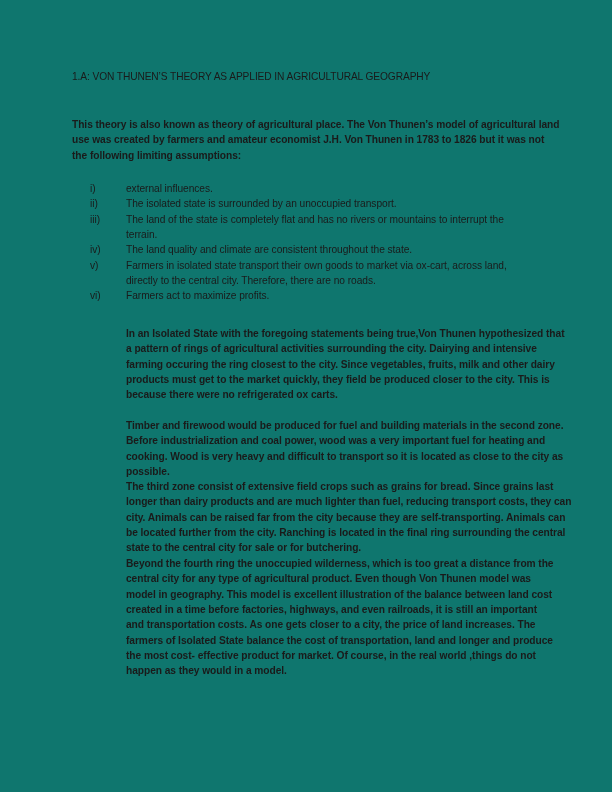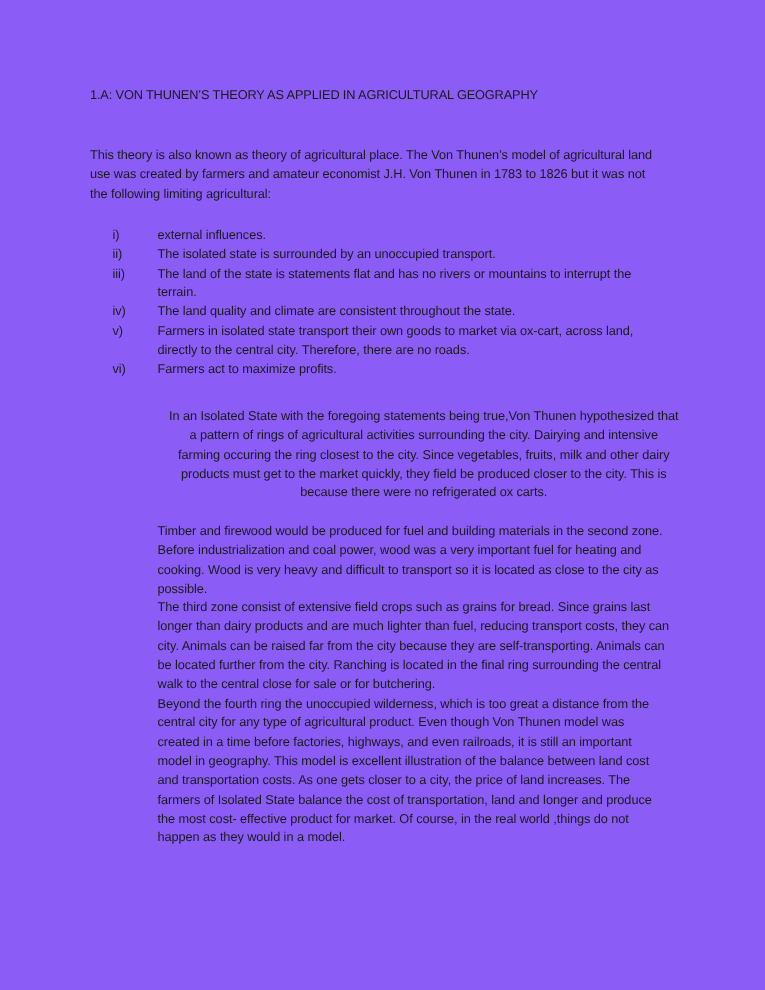--- a/index.html
+++ b/index.html
@@ -1,56 +1,56 @@
 <!DOCTYPE html>
 <html><head>
 <meta charset="utf-8">
 <style>
   html, body { margin:0; padding:0; background:#ffffff; }
   body { width:612px; height:792px; position:relative; overflow:hidden;
          font-family:"Liberation Sans", "DejaVu Sans", sans-serif; color:#1a1a1a; }
-  .page { position:absolute; left:0; top:0; width:612px; height:792px; background:#8b5cf6; }
+  .page { position:absolute; left:0; top:0; width:612px; height:792px; background:#0f766e; }
   .title { position:absolute; left:72px; top:71px; font-size:10.2px; letter-spacing:-0.1px; white-space:nowrap; }
-  .para { position:absolute; font-size:10.2px; line-height:15.35px; letter-spacing:-0.05px; }
+  .para { position:absolute; font-size:10.2px; line-height:15.35px; letter-spacing:-0.05px;font-weight:bold; }
   .intro { left:72px; top:117px; width:480px; }
   .list { position:absolute; left:90px; top:181px; width:460px; font-size:10.2px; line-height:15.35px; margin:0; padding:0; list-style:none; }
   .list li { position:relative; padding-left:36px; letter-spacing:-0.05px; }
   .list .marker { position:absolute; left:0; top:0; }
   .body-para { left:126px; width:426px; }
-  .p1 { top:326px;text-align:center; }
+  .p1 { top:326px; }
   .p2 { top:418px; }
   .p3 { top:479px; }
   .p4 { top:556px; }
   .line { display:block; white-space:nowrap; }
 </style>
 </head>
 <body>
 
 <div class="page">
 
   <div class="title">1.A: VON THUNEN’S THEORY AS APPLIED IN AGRICULTURAL GEOGRAPHY</div>
 
   <div class="para intro">
     <span class="line">This theory is also known as theory of agricultural place. The Von Thunen’s model of agricultural land</span>
     <span class="line">use was created by farmers and amateur economist J.H. Von Thunen in 1783 to 1826 but it was not</span>
-    <span class="line">the following limiting agricultural:</span>
+    <span class="line">the following limiting assumptions:</span>
   </div>
 
   <ul class="list">
     <li>
       <span class="marker">i)</span>
       <span class="line">external influences.</span>
     </li>
     <li>
       <span class="marker">ii)</span>
       <span class="line">The isolated state is surrounded by an unoccupied transport.</span>
     </li>
     <li>
       <span class="marker">iii)</span>
-      <span class="line">The land of the state is statements flat and has no rivers or mountains to interrupt the</span>
+      <span class="line">The land of the state is completely flat and has no rivers or mountains to interrupt the</span>
       <span class="line">terrain.</span>
     </li>
     <li>
       <span class="marker">iv)</span>
       <span class="line">The land quality and climate are consistent throughout the state.</span>
     </li>
     <li>
       <span class="marker">v)</span>
       <span class="line">Farmers in isolated state transport their own goods to market via ox-cart, across land,</span>
       <span class="line">directly to the central city. Therefore, there are no roads.</span>
@@ -74,27 +74,27 @@
     <span class="line">Before industrialization and coal power, wood was a very important fuel for heating and</span>
     <span class="line">cooking. Wood is very heavy and difficult to transport so it is located as close to the city as</span>
     <span class="line">possible.</span>
   </div>
 
   <div class="para body-para p3">
     <span class="line">The third zone consist of extensive field crops such as grains for bread. Since grains last</span>
     <span class="line">longer than dairy products and are much lighter than fuel, reducing transport costs, they can</span>
     <span class="line">city. Animals can be raised far from the city because they are self-transporting. Animals can</span>
     <span class="line">be located further from the city. Ranching is located in the final ring surrounding the central</span>
-    <span class="line">walk to the central close for sale or for butchering.</span>
+    <span class="line">state to the central city for sale or for butchering.</span>
   </div>
 
   <div class="para body-para p4">
     <span class="line">Beyond the fourth ring the unoccupied wilderness, which is too great a distance from the</span>
     <span class="line">central city for any type of agricultural product. Even though Von Thunen model was</span>
+    <span class="line">model in geography. This model is excellent illustration of the balance between land cost</span>
     <span class="line">created in a time before factories, highways, and even railroads, it is still an important</span>
-    <span class="line">model in geography. This model is excellent illustration of the balance between land cost</span>
     <span class="line">and transportation costs. As one gets closer to a city, the price of land increases. The</span>
     <span class="line">farmers of Isolated State balance the cost of transportation, land and longer and produce</span>
     <span class="line">the most cost- effective product for market. Of course, in the real world ,things do not</span>
     <span class="line">happen as they would in a model.</span>
   </div>
 
 </div>
 
 </body></html>

